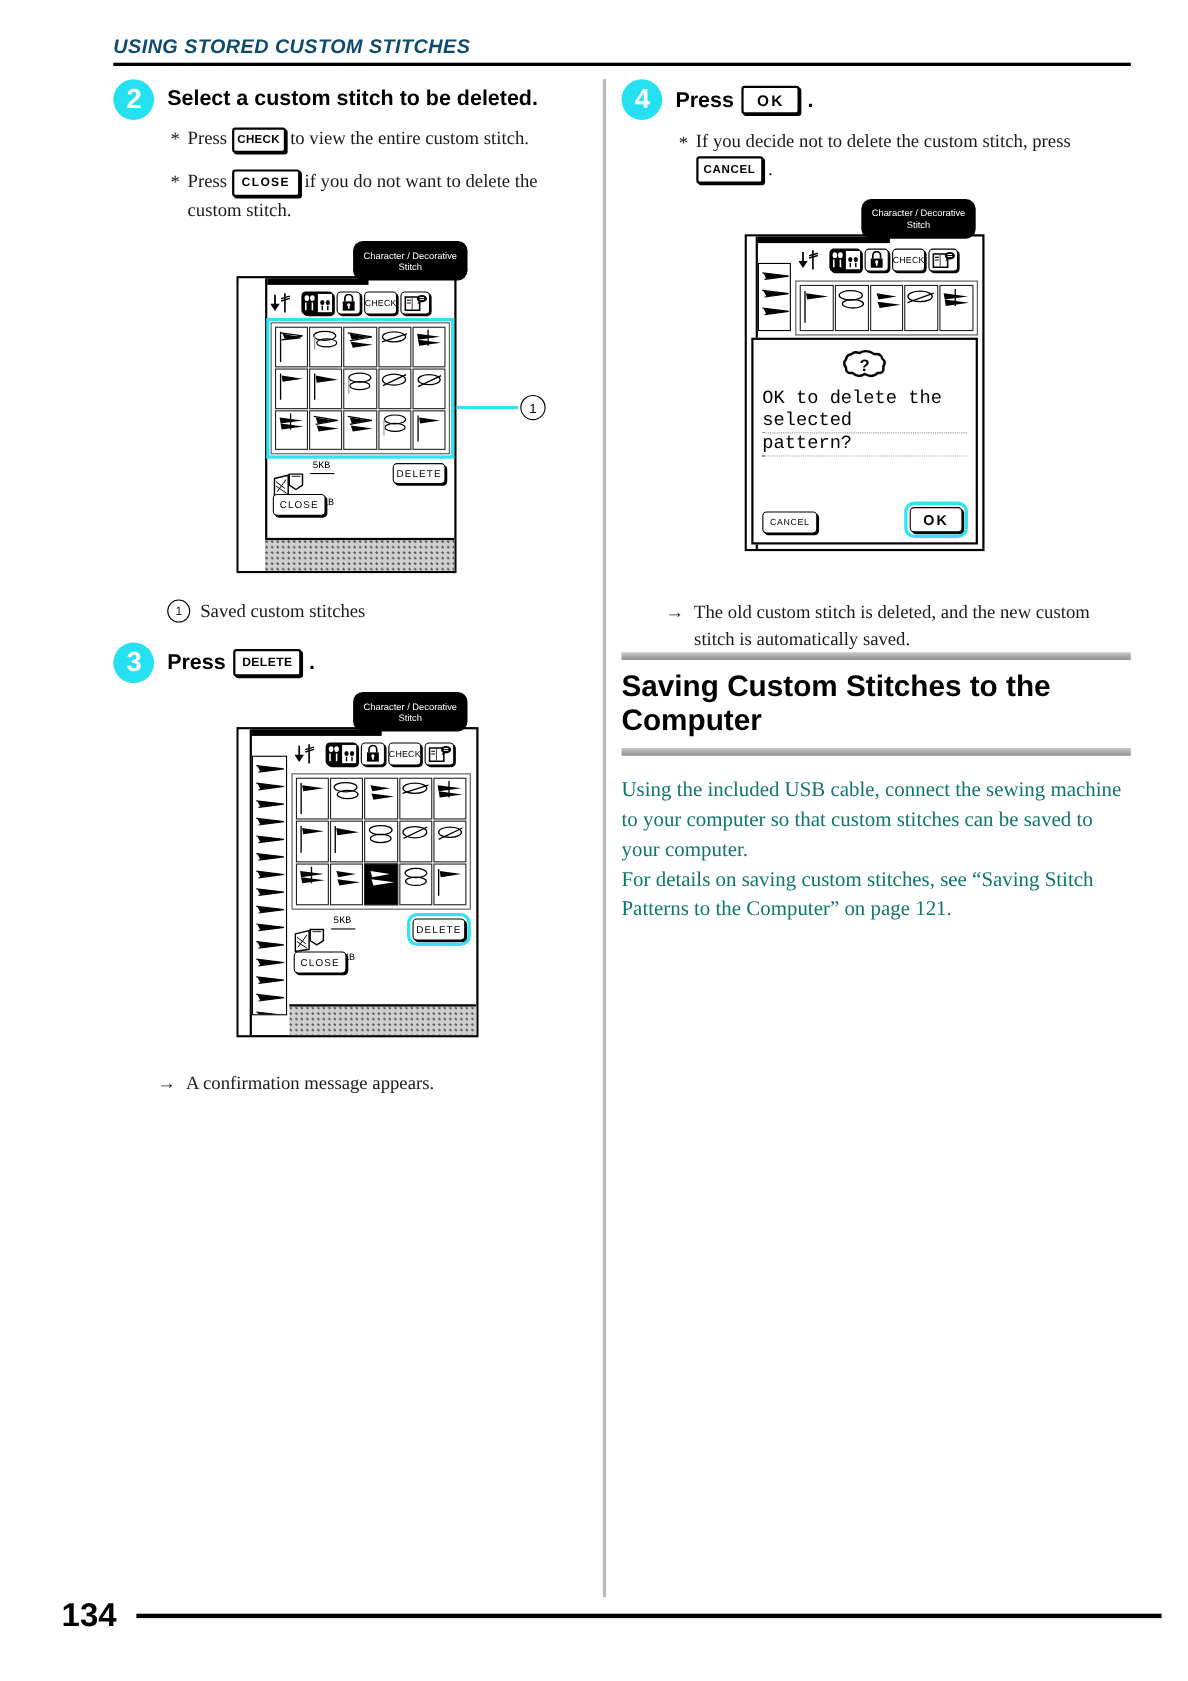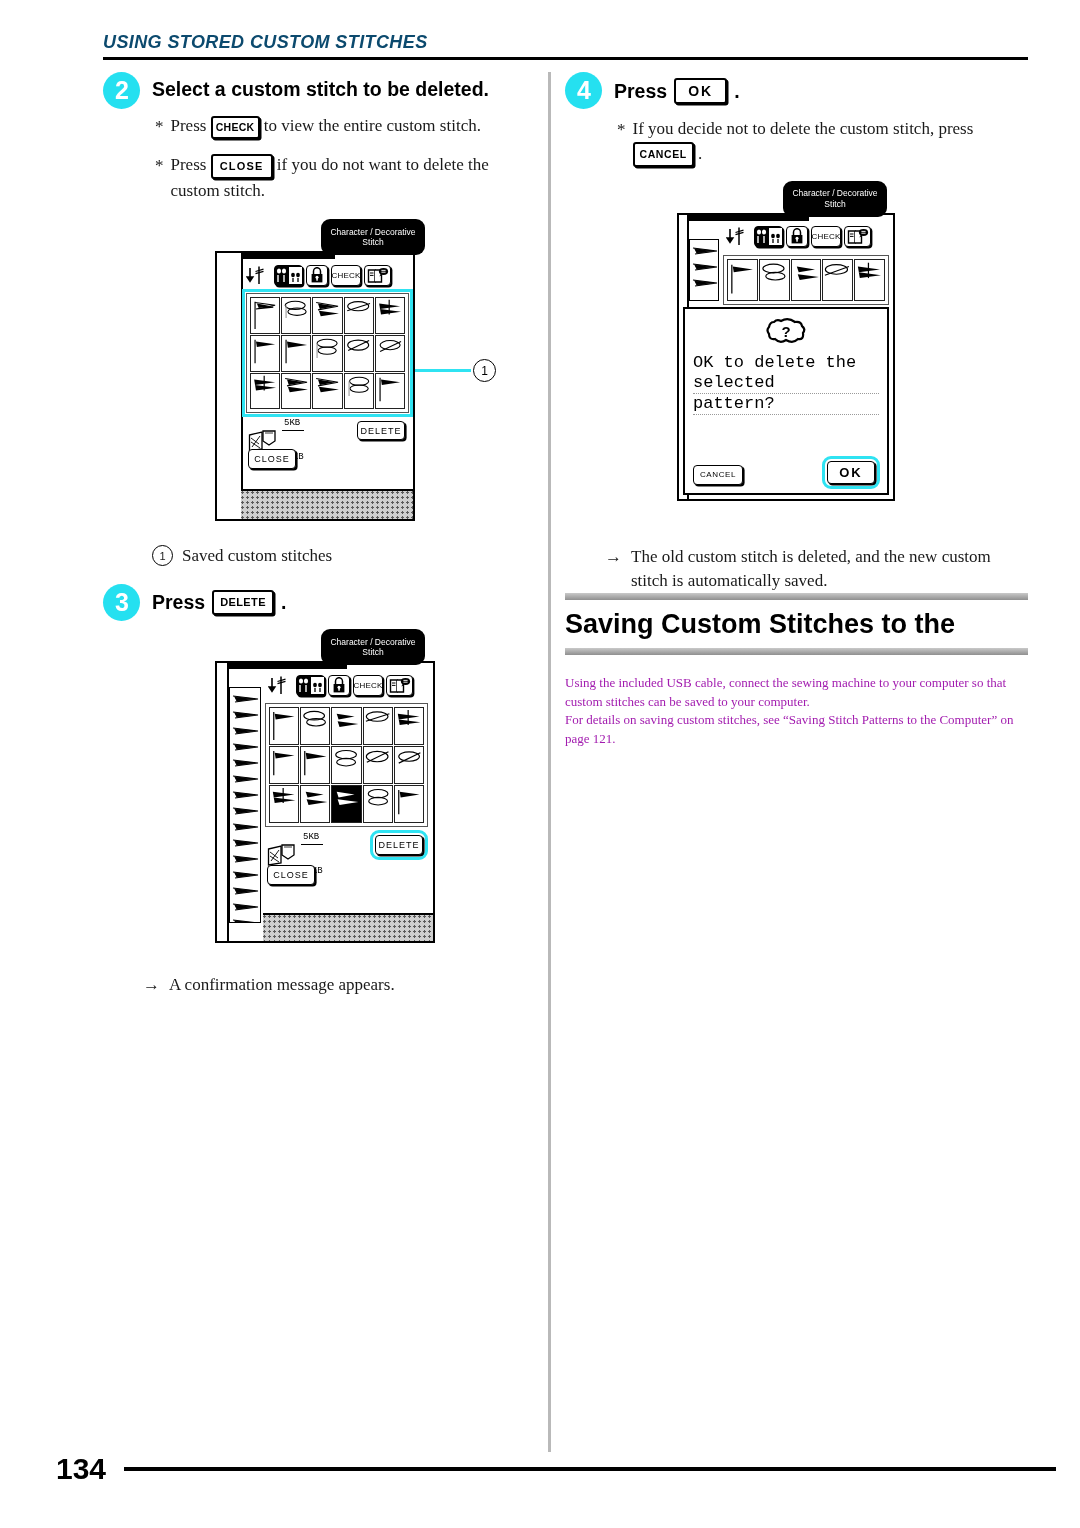--- a/index.html
+++ b/index.html
@@ -84,21 +84,21 @@
   
   .section-head{}
   .sh-bar{height:7px;background:linear-gradient(#c9c9c9,#8f8f8f);}
   .sh-bar.top{margin-bottom:9px;}
   .sh-bar.bottom{margin-top:8px;}
   .sh-text{
     font-family:"Liberation Sans",sans-serif;
     font-weight:700;font-size:27px;line-height:1.18;color:#000;
   }
   .body-para{
-    margin-top:19px;font-size:13px;line-height:1.42;color:#a21caf;
+    margin-top:19px;font-size:19px;line-height:1.42;color:#0f766e;
   }
   
   #footer{position:absolute;left:56px;top:1452px;width:1000px;
           display:flex;align-items:center;gap:18px;}
   #footer .pageno{
     font-family:"Liberation Sans",sans-serif;font-weight:700;
     font-size:30px;color:#000;
   }
   #footer .frule{flex:1;height:4px;background:#000;}
 
@@ -754,20 +754,21 @@
 
   <div class="arrow-note">
     <span class="arr">→</span>
     <span>The old custom stitch is deleted, and the new custom stitch is automatically saved.</span>
   </div>
 
   <div class="section-head">
     <div class="sh-bar top"></div>
     <div class="sh-text">
       <div>Saving Custom Stitches to the</div>
+      <div>Computer</div>
     </div>
     <div class="sh-bar bottom"></div>
   </div>
 
   <div class="body-para">Using the included USB cable, connect the sewing machine to your computer so that custom stitches can be saved to your computer.</div>
   <div class="body-para" style="margin-top:0;">For details on saving custom stitches,  see “Saving Stitch Patterns to the Computer” on page 121.</div>
 </div>
 
 <div id="footer">
   <div class="pageno">134</div>

